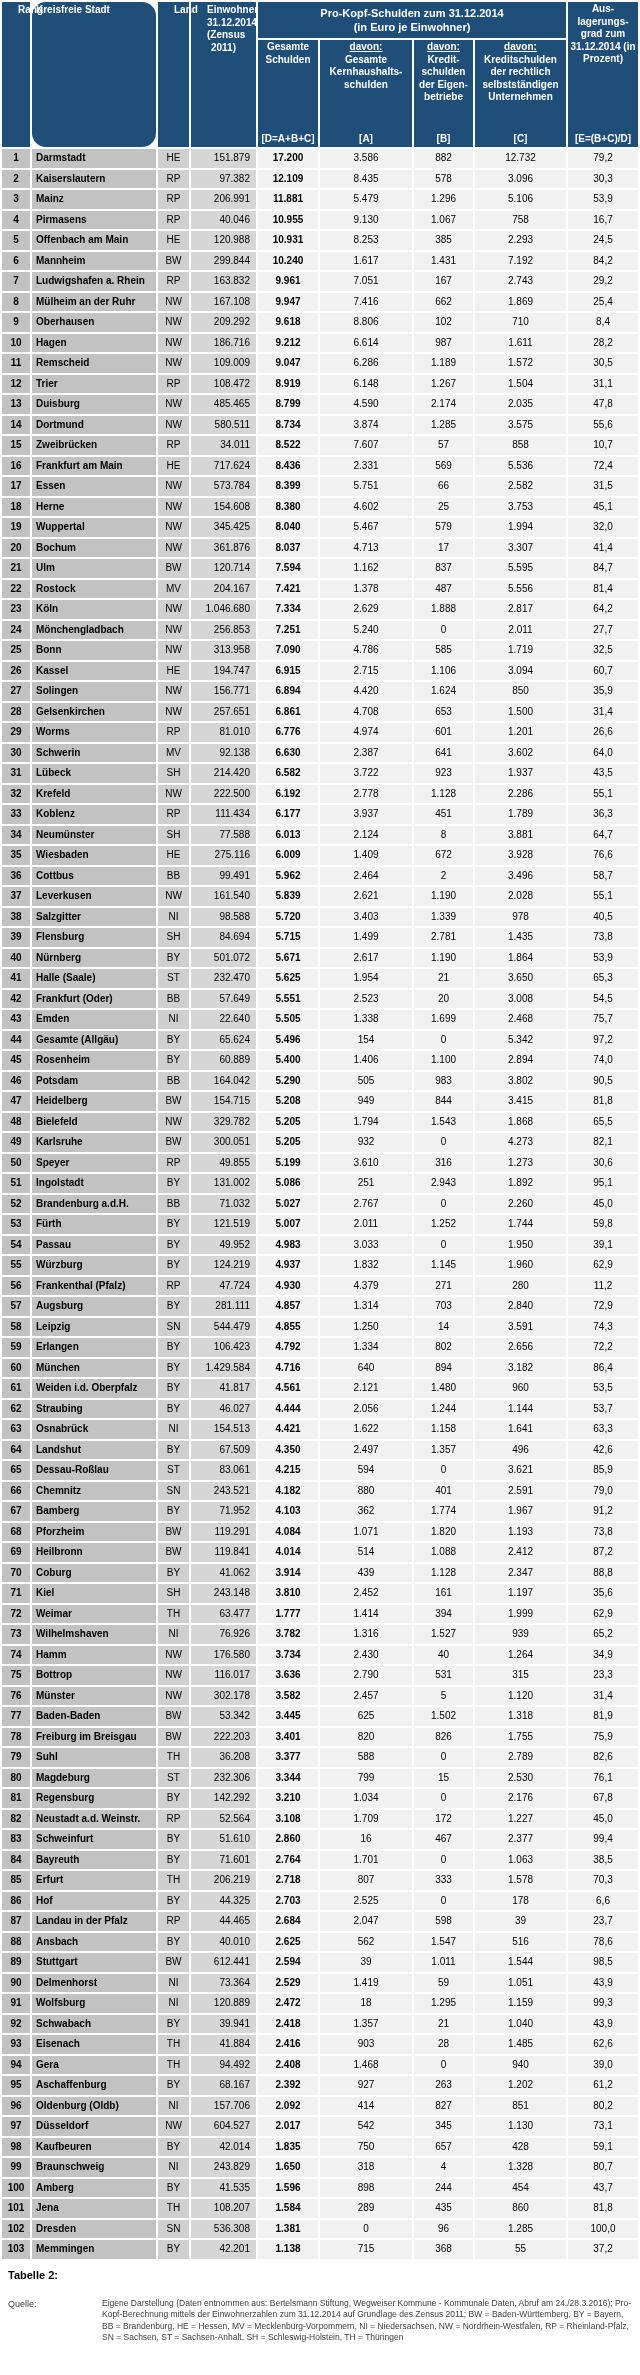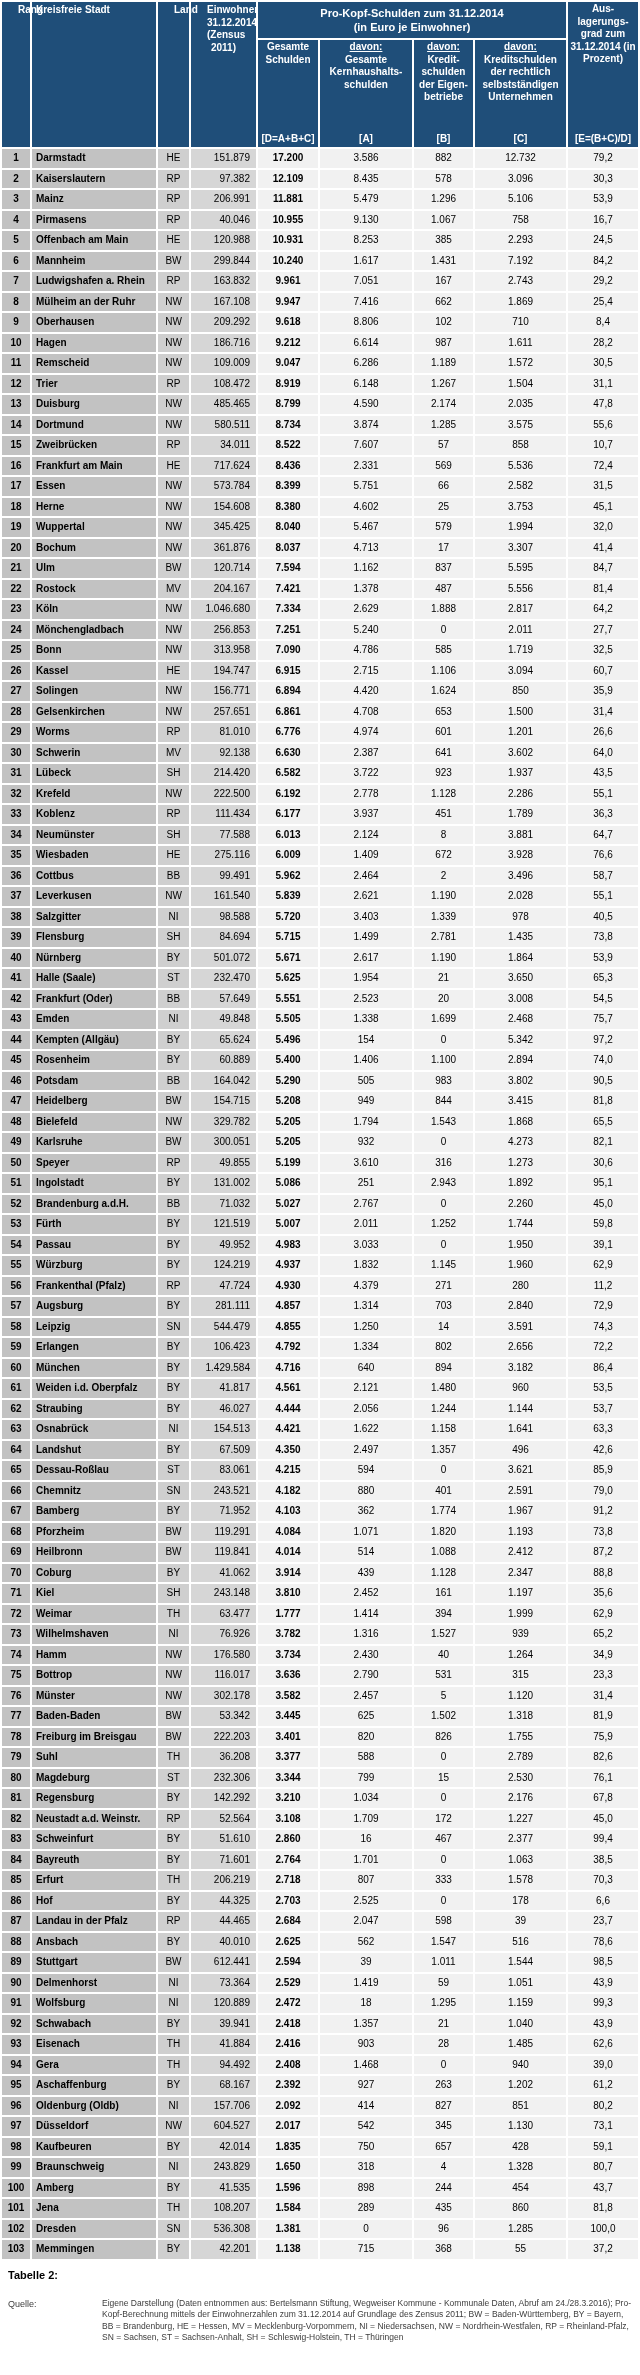--- a/index.html
+++ b/index.html
@@ -14,21 +14,21 @@
     border-collapse:separate;border-spacing:2px;
     background:#fff;
   }
   
   th{
     background:#1f4e79;color:#fff;font-weight:bold;
     vertical-align:top;padding:2px 16px;font-size:10px;line-height:1.25;
   }
   th.title-cell{font-size:11px;vertical-align:middle;padding:1px 0;height:34px;line-height:1.3;margin-left:47px;}
   th.corner{text-align:center;}
-  th.stadt-h{text-align:left;padding-left:4px;}
+  th.stadt-h{text-align:left;padding-left:4px;border-radius:14px;}
   th.sub{height:104px;text-align:center;padding:1px 1px 2px 1px;}
   .vstack{display:flex;flex-direction:column;height:100%;}
   .vstack .formula{margin-top:auto;font-size:10px;}
   .davon{text-decoration:underline;}
   
   td{
     font-size:10px;height:18.5px;line-height:18.5px;
     padding:0;white-space:nowrap;overflow:hidden;
   }
   td.c-rank{background:#c2c2c2;text-align:center;font-weight:bold;}
@@ -583,30 +583,30 @@
       <td class="c-total">5.551</td>
       <td class="c-num">2.523</td>
       <td class="c-num">20</td>
       <td class="c-num">3.008</td>
       <td class="c-num">54,5</td>
     </tr>
         <tr>
       <td class="c-rank">43</td>
       <td class="c-city">Emden</td>
       <td class="c-land">NI</td>
-      <td class="c-pop">49.848</td>
+      <td class="c-pop">22.640</td>
       <td class="c-total">5.505</td>
       <td class="c-num">1.338</td>
       <td class="c-num">1.699</td>
       <td class="c-num">2.468</td>
       <td class="c-num">75,7</td>
     </tr>
         <tr>
       <td class="c-rank">44</td>
-      <td class="c-city">Kempten (Allgäu)</td>
+      <td class="c-city">Gesamte (Allgäu)</td>
       <td class="c-land">BY</td>
       <td class="c-pop">65.624</td>
       <td class="c-total">5.496</td>
       <td class="c-num">154</td>
       <td class="c-num">0</td>
       <td class="c-num">5.342</td>
       <td class="c-num">97,2</td>
     </tr>
         <tr>
       <td class="c-rank">45</td>

